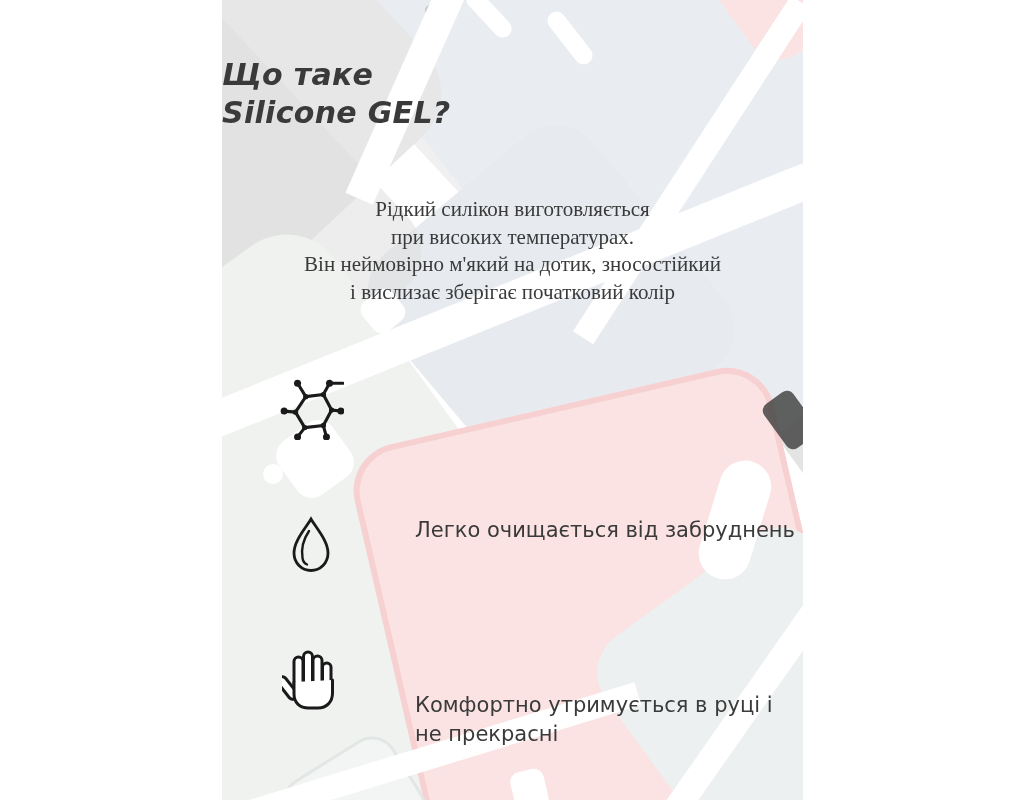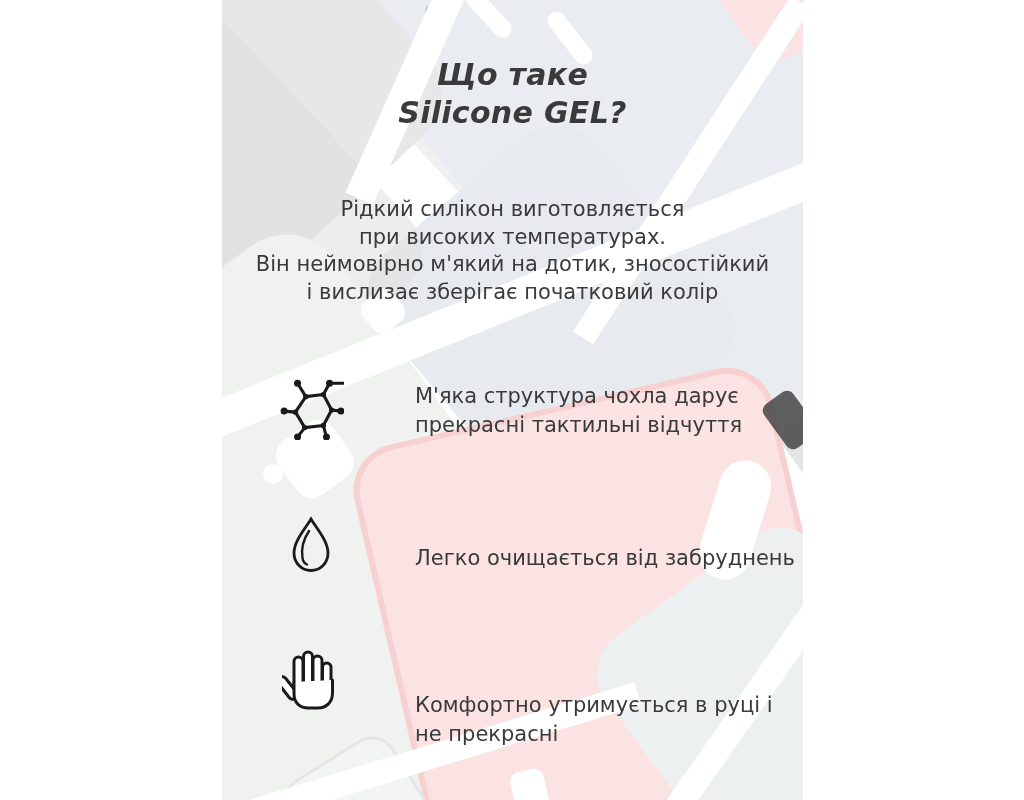--- a/index.html
+++ b/index.html
@@ -40,29 +40,29 @@
   
   .band{background:#fff;}
   .band1{width:640px;height:36px;left:-30px;top:282px;transform:rotate(-22deg);}
   .band2{width:30px;height:260px;left:175px;top:-50px;transform:rotate(24deg);}
   .band3{width:420px;height:24px;left:5px;top:743px;transform:rotate(-17deg);}
   .band4{width:26px;height:250px;left:507px;top:590px;transform:rotate(35deg);}
   .band5{width:24px;height:400px;left:458px;top:-30px;transform:rotate(33deg);}
 
   
   .content{position:absolute;left:0;top:0;width:100%;height:100%;z-index:5;}
-  .title{position:absolute;left:0;right:0;top:56px;margin:0;text-align:center;
+  .title{position:absolute;left:0;right:0;top:56px;margin:0;text-align:left;
          font-style:italic;font-weight:700;font-size:30px;line-height:38px;
          color:var(--ink,#3a3a3a);letter-spacing:.3px;}
   .intro{position:absolute;left:0;right:0;top:196px;margin:0;text-align:center;
          font-size:21px;line-height:27.5px;color:var(--ink,#3a3a3a);}
-  .intro span{display:block;}
+  .intro span{display:block;font-family:Liberation Serif, serif;}
   .feature-text{position:absolute;left:193px;font-size:21px;line-height:29px;color:var(--ink,#3a3a3a);}
   .feature-text span{display:block;}
-  .ft1{top:382px;} .ft2{top:544px;} .ft3{top:691px;}
+  .ft1{top:382px;} .ft2{top:516px;} .ft3{top:691px;}
   .ficon{position:absolute;color:#1a1a1a;}
   .fi1{left:58px;top:376px;} .fi2{left:66px;top:516px;} .fi3{left:60px;top:648px;}
 </style>
 </head>
 <body>
 
 <div class="canvas">
   <div class="poster">
 
     <div>
@@ -125,24 +125,20 @@
               <circle cx="45" cy="59" r="3.4"></circle>
             <circle cx="25" cy="20" r="2.6"></circle>
               <circle cx="42" cy="18" r="2.6"></circle>
             <circle cx="15" cy="35" r="2.6"></circle>
               <circle cx="50" cy="33" r="2.6"></circle>
             <circle cx="24" cy="50" r="2.6"></circle>
               <circle cx="42" cy="48" r="2.6"></circle>
           </g>
         </svg>
       </span>
-      <div class="feature-text ft1">
-        <span>М'яка структура чохла дарує</span>
-        <span>прекрасні тактильні відчуття</span>
-      </div>
 
       <span class="ficon fi2">
         <svg width="46" height="58" viewBox="0 0 46 58" fill="none" stroke="currentColor" stroke-width="2.8" stroke-linecap="round">
           <path d="M23 3 C 17 13, 6 25, 6 37 C 6 47, 13.6 54.5, 23 54.5 C 32.4 54.5, 40 47, 40 37 C 40 25, 29 13, 23 3 Z"></path>
           <path d="M21 15 C 15 24, 13 33, 14.5 42 C 15 45.5, 16.5 47.5, 19 48.5" stroke-width="2.4"></path>
         </svg>
       </span>
       <div class="feature-text ft2">
         <span>Легко очищається від забруднень</span>
       </div>

